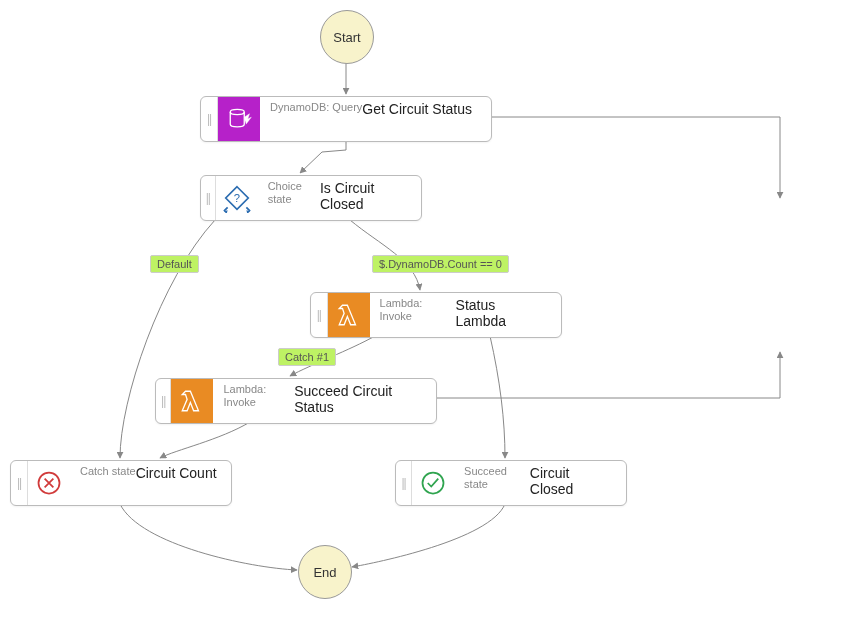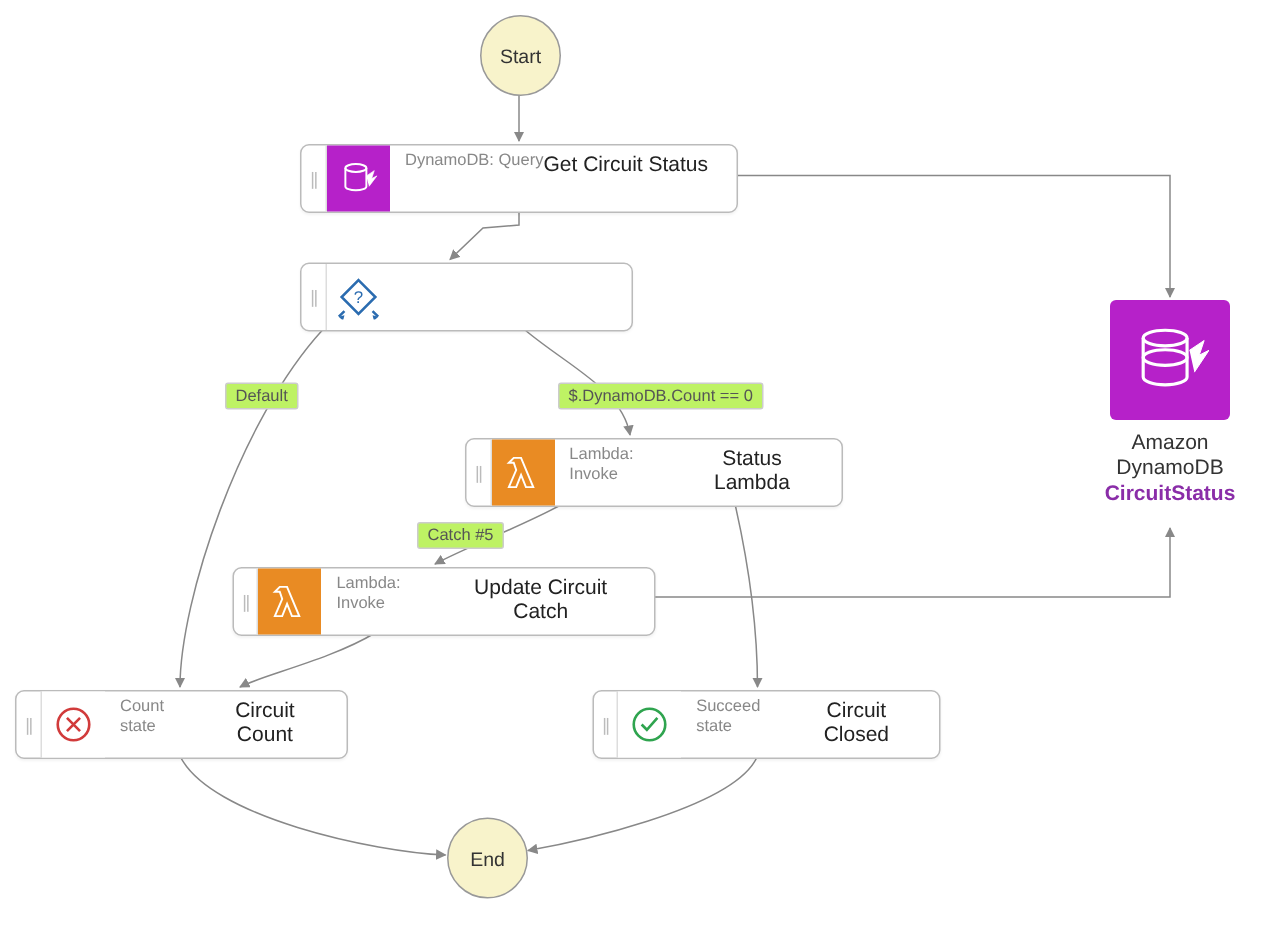--- a/index.html
+++ b/index.html
@@ -73,21 +73,20 @@
     justify-content: center;
     line-height: 1.15;
   }
   .state .type {
     font-size: 11px;
     color: #888;
   }
   .state .title {
     font-size: 14px;
     color: #222;
-    text-align: center;
   }
   .iconbox.dynamo { background: #b621c9; }
   .iconbox.lambda { background: #e98b23; }
   .iconbox.choice { background: #fff; }
   .iconbox.fail { background: #fff; }
   .iconbox.succeed { background: #fff; }
   .edge-label {
     position: absolute;
     background: #bef264;
     border: 1px solid #ccc;
@@ -182,20 +181,24 @@
   <div class="iconbox choice">
     <svg width="30" height="30" viewBox="0 0 32 32">
           <g fill="none" stroke="#2b6cb0" stroke-width="1.8">
             <path d="M16 4 L28 16 L16 28 L4 16 Z"></path>
             <text x="16" y="20" text-anchor="middle" font-size="12" fill="#2b6cb0" stroke="none">?</text>
             <path d="M6 26 l-4 4 M26 26 l4 4" marker-end=""></path>
             <path d="M2 30 l4 -1 -1 4 Z M30 30 l-4 -1 1 4 Z" fill="#2b6cb0" stroke="none"></path>
           </g>
         </svg>
   </div>
+  <div class="textbox">
+    <span class="type">Choice state</span>
+    <span class="title">Is Circuit Closed</span>
+  </div>
 </div>
 
 <div class="state" style="left:310px; top:292px; width:250px;">
   <div class="grip">||</div>
   <div class="iconbox lambda">
     <svg width="26" height="26" viewBox="0 0 32 32">
           <path d="M8 4 h6 l10 24 h-6 l-4 -10 -4 10 h-6 l6 -14 -2 -6 h-4 z" fill="none" stroke="#fff" stroke-width="1.6"></path>
         </svg>
   </div>
   <div class="textbox">
@@ -206,34 +209,34 @@
 
 <div class="state" style="left:155px; top:378px; width:280px;">
   <div class="grip">||</div>
   <div class="iconbox lambda">
     <svg width="26" height="26" viewBox="0 0 32 32">
           <path d="M8 4 h6 l10 24 h-6 l-4 -10 -4 10 h-6 l6 -14 -2 -6 h-4 z" fill="none" stroke="#fff" stroke-width="1.6"></path>
         </svg>
   </div>
   <div class="textbox">
     <span class="type">Lambda: Invoke</span>
-    <span class="title">Update Circuit Catch</span>
+    <span class="title">Succeed Circuit Status</span>
   </div>
 </div>
 
 <div class="state" style="left:10px; top:460px; width:220px;">
   <div class="grip">||</div>
   <div class="iconbox fail">
     <svg width="28" height="28" viewBox="0 0 32 32">
           <circle cx="16" cy="16" r="12" fill="none" stroke="#d13b3b" stroke-width="2"></circle>
           <path d="M11 11 L21 21 M21 11 L11 21" stroke="#d13b3b" stroke-width="2"></path>
         </svg>
   </div>
   <div class="textbox">
-    <span class="type">Count state</span>
+    <span class="type">Catch state</span>
     <span class="title">Circuit Count</span>
   </div>
 </div>
 
 <div class="state" style="left:395px; top:460px; width:230px;">
   <div class="grip">||</div>
   <div class="iconbox succeed">
     <svg width="28" height="28" viewBox="0 0 32 32">
           <circle cx="16" cy="16" r="12" fill="none" stroke="#2fa44f" stroke-width="2"></circle>
           <path d="M10 16 l4 4 l8 -9" stroke="#2fa44f" stroke-width="2" fill="none"></path>
@@ -244,31 +247,16 @@
     <span class="title">Circuit Closed</span>
   </div>
 </div>
 
 <div class="term" style="left:298px; top:545px;align-items:center;">
   <span>End</span>
 </div>
 
 <div class="edge-label" style="left:150px; top:255px;">Default</div>
 <div class="edge-label" style="left:338px; top:255px;margin-left:34px;">$.DynamoDB.Count == 0</div>
-<div class="edge-label" style="left:278px; top:348px;">Catch #5</div>
-
-<div class="resource" style="left:720px; top:200px;">
-  <div class="ricon">
-    <svg width="52" height="52" viewBox="0 0 32 32">
-          <g fill="none" stroke="#fff" stroke-width="1.3">
-            <ellipse cx="14" cy="7" rx="9" ry="3.2"></ellipse>
-            <path d="M5 7 v16 a9 3.2 0 0 0 18 0 V7"></path>
-            <ellipse cx="14" cy="15" rx="9" ry="3.2"></ellipse>
-            <path d="M24 12 l6 -4 -2 6 4 -2 -6 9" stroke="#fff" fill="#fff" stroke-width="0.4"></path>
-          </g>
-        </svg>
-  </div>
-  <div class="rlabel">Amazon</div>
-  <div class="rlabel">DynamoDB</div>
-  <div class="rsub">CircuitStatus</div>
-</div>
+<div class="edge-label" style="left:278px; top:348px;">Catch #1</div>
+
 
 </div>
 
 </body></html>

